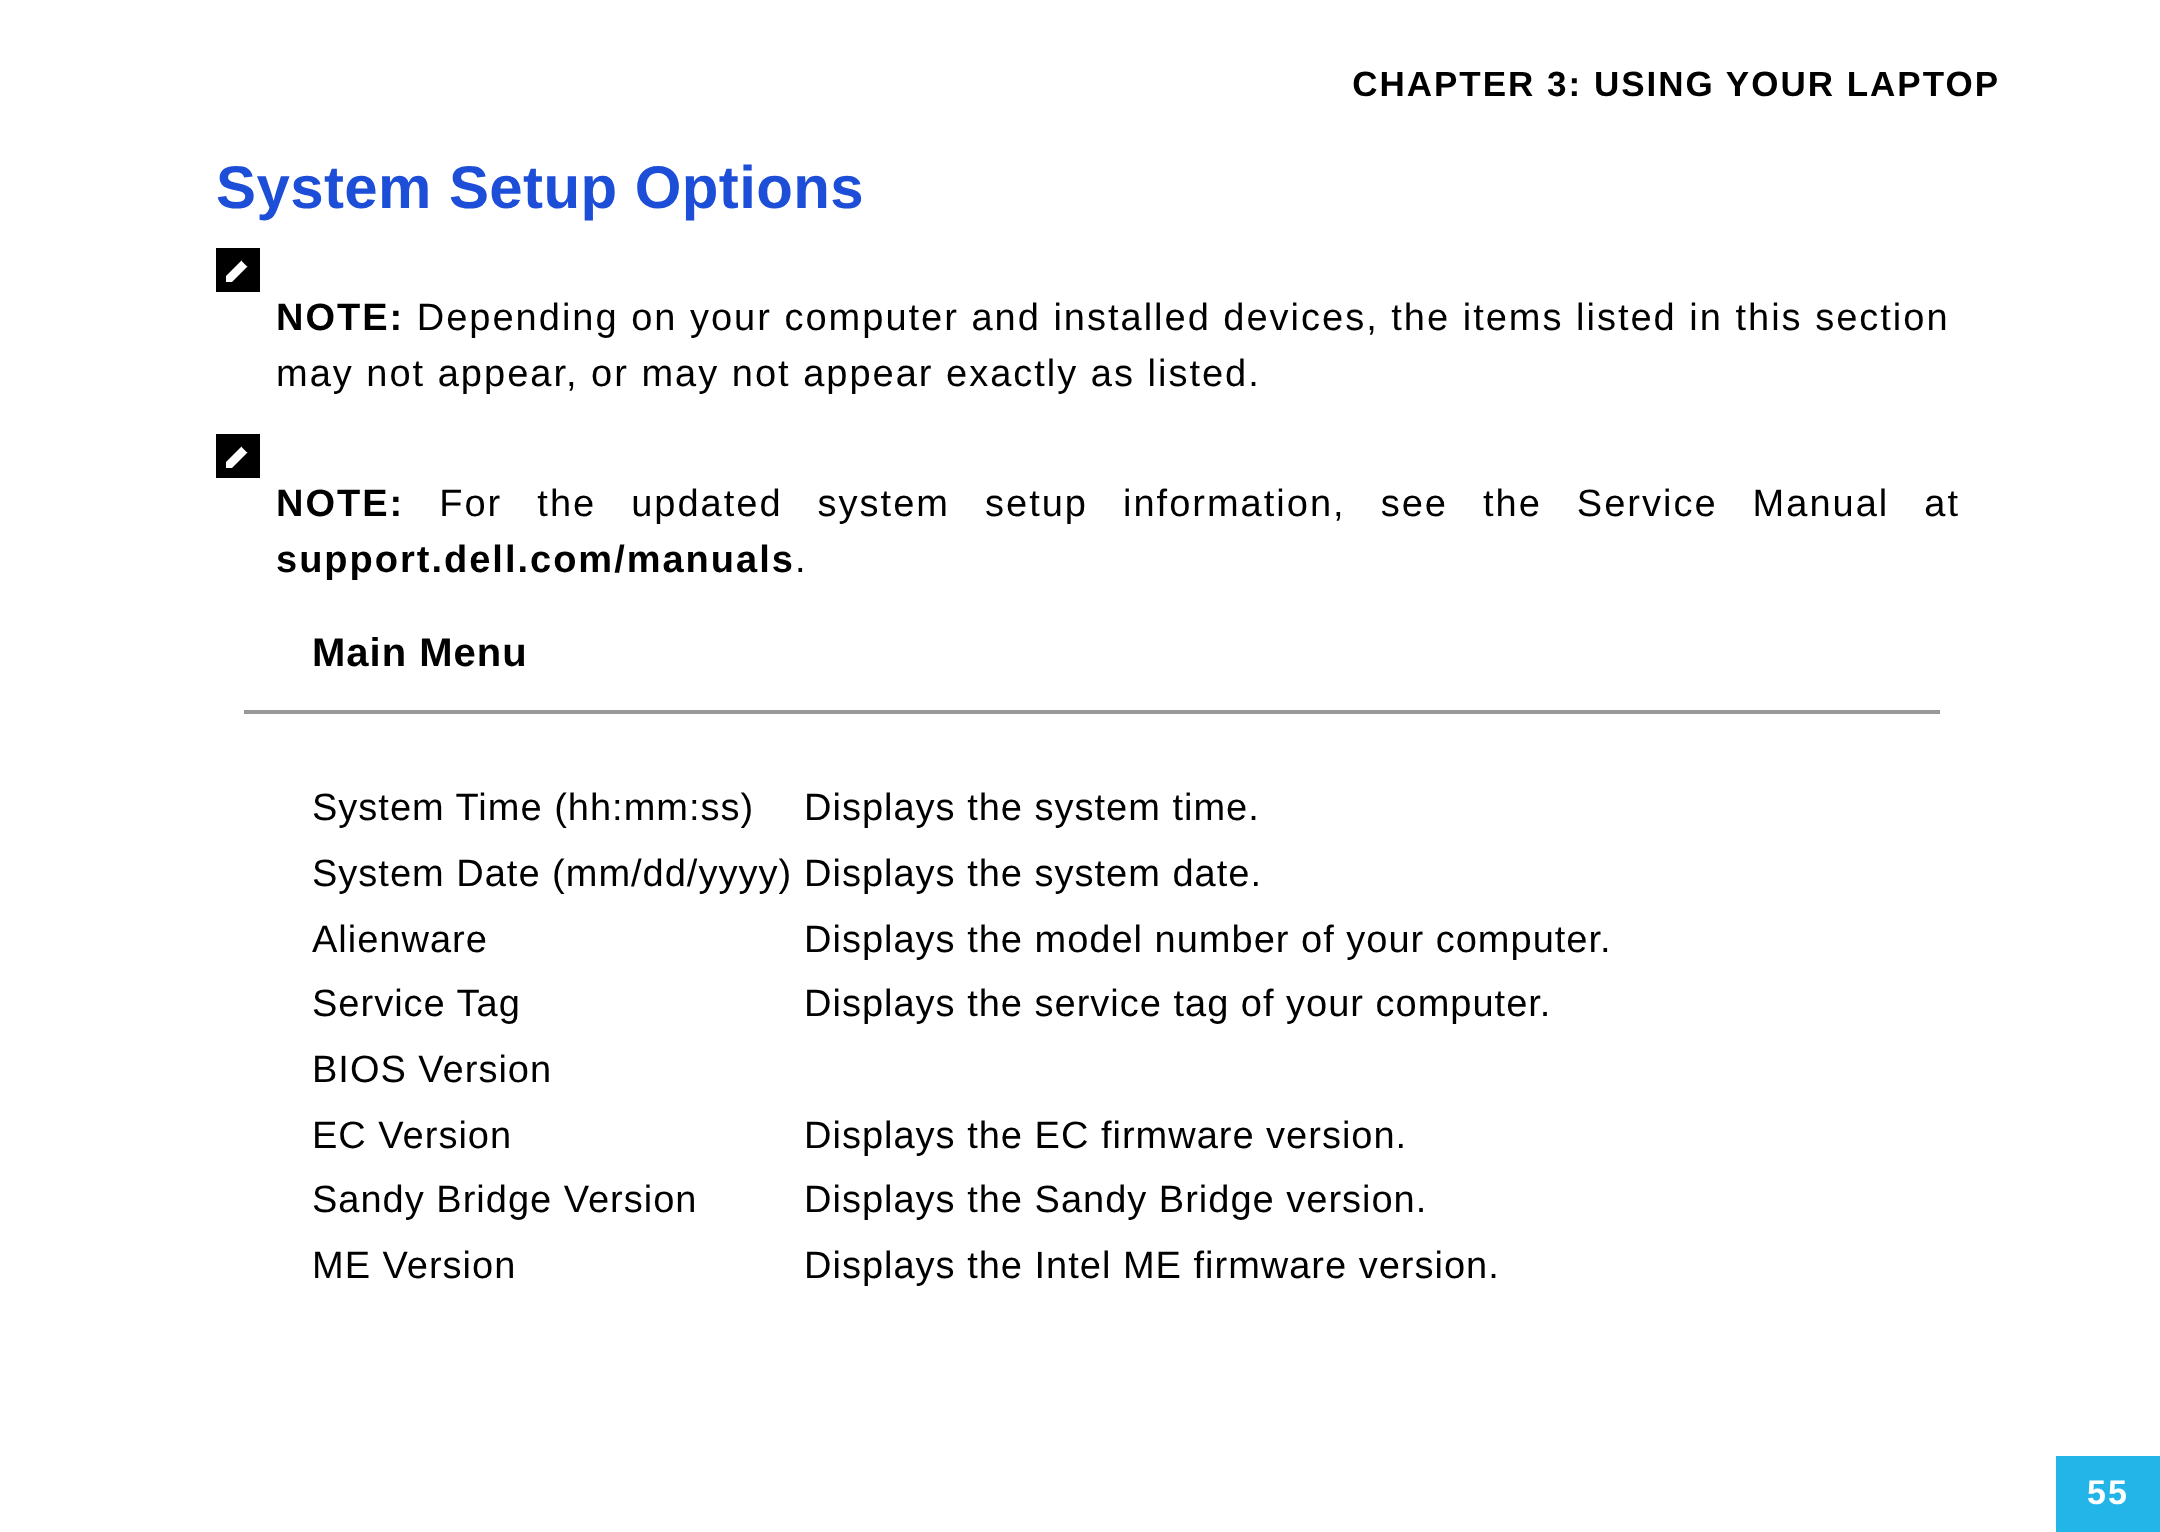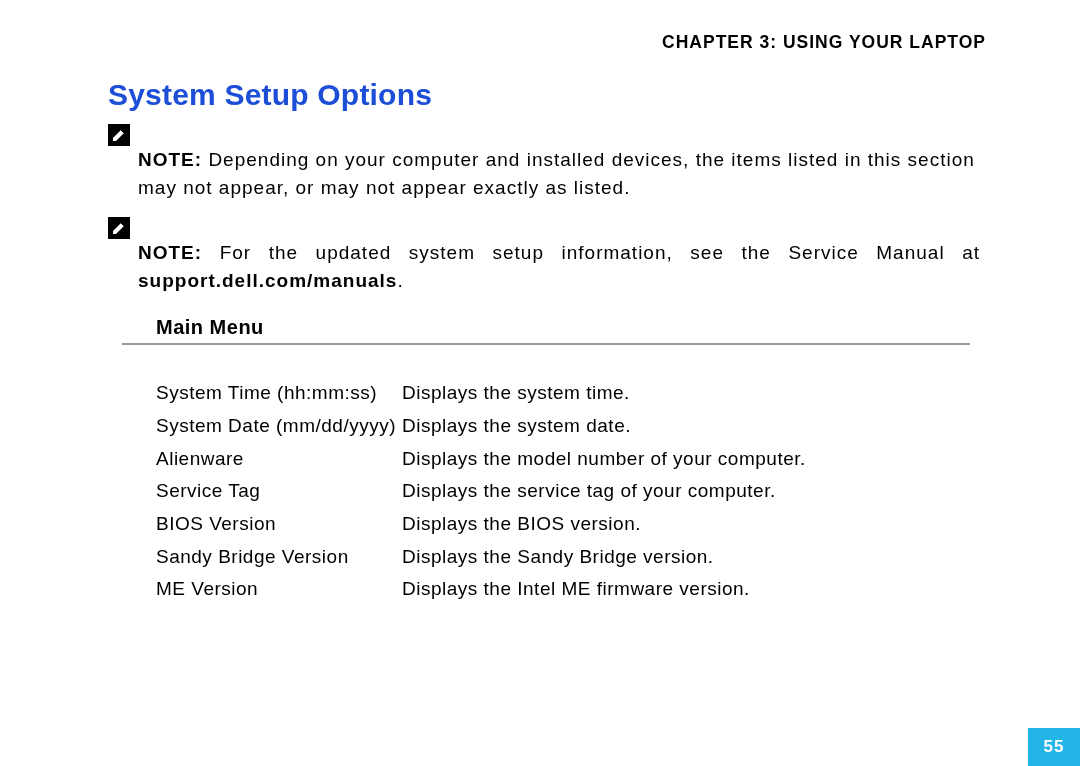--- a/index.html
+++ b/index.html
@@ -8,21 +8,21 @@
     height: 766px;
     background: #ffffff;
     font-family: Arial, Helvetica, sans-serif;
     color: #000;
     position: relative;
     letter-spacing: 0.3px;
   }
   .chapter-header {
     position: absolute;
     top: 32px;
-    right: 94px;
+    right: 80px;
     font-weight: bold;
     font-size: 17.5px;
     letter-spacing: 1px;
   }
   .content {
     position: absolute;
     top: 78px;
     left: 108px;
     width: 872px;
   }
@@ -62,21 +62,21 @@
   .note-text.justify {
     text-align: justify;
   }
   .note-label { font-weight: bold; }
   .note-bold { font-weight: bold; }
   .menu-title {
     font-weight: bold;
     font-size: 20px;
     margin-top: 22px;
     margin-left: 48px;
-    margin-bottom: 4px;
+    margin-bottom: 16px;
     letter-spacing: 0.5px;
   }
   .rule {
     border: none;
     border-top: 2px solid #999;
     margin-left: 14px;
     margin-right: 10px;
     margin-bottom: 8px;
   }
   .option-table {
@@ -161,21 +161,24 @@
     <div class="option-row">
       <div class="option-name">Alienware</div>
       <div class="option-desc">Displays the model number of your computer.</div>
     </div>
     <div class="option-row">
       <div class="option-name">Service Tag</div>
       <div class="option-desc">Displays the service tag of your computer.</div>
     </div>
     <div class="option-row">
       <div class="option-name">BIOS Version</div>
-      <div class="option-desc">Displays the BIOS version.</div>
+    </div>
+    <div class="option-row">
+      <div class="option-name">EC Version</div>
+      <div class="option-desc">Displays the EC firmware version.</div>
     </div>
     <div class="option-row">
       <div class="option-name">Sandy Bridge Version</div>
       <div class="option-desc">Displays the Sandy Bridge version.</div>
     </div>
     <div class="option-row">
       <div class="option-name">ME Version</div>
       <div class="option-desc">Displays the Intel ME firmware version.</div>
     </div>
   </div>

